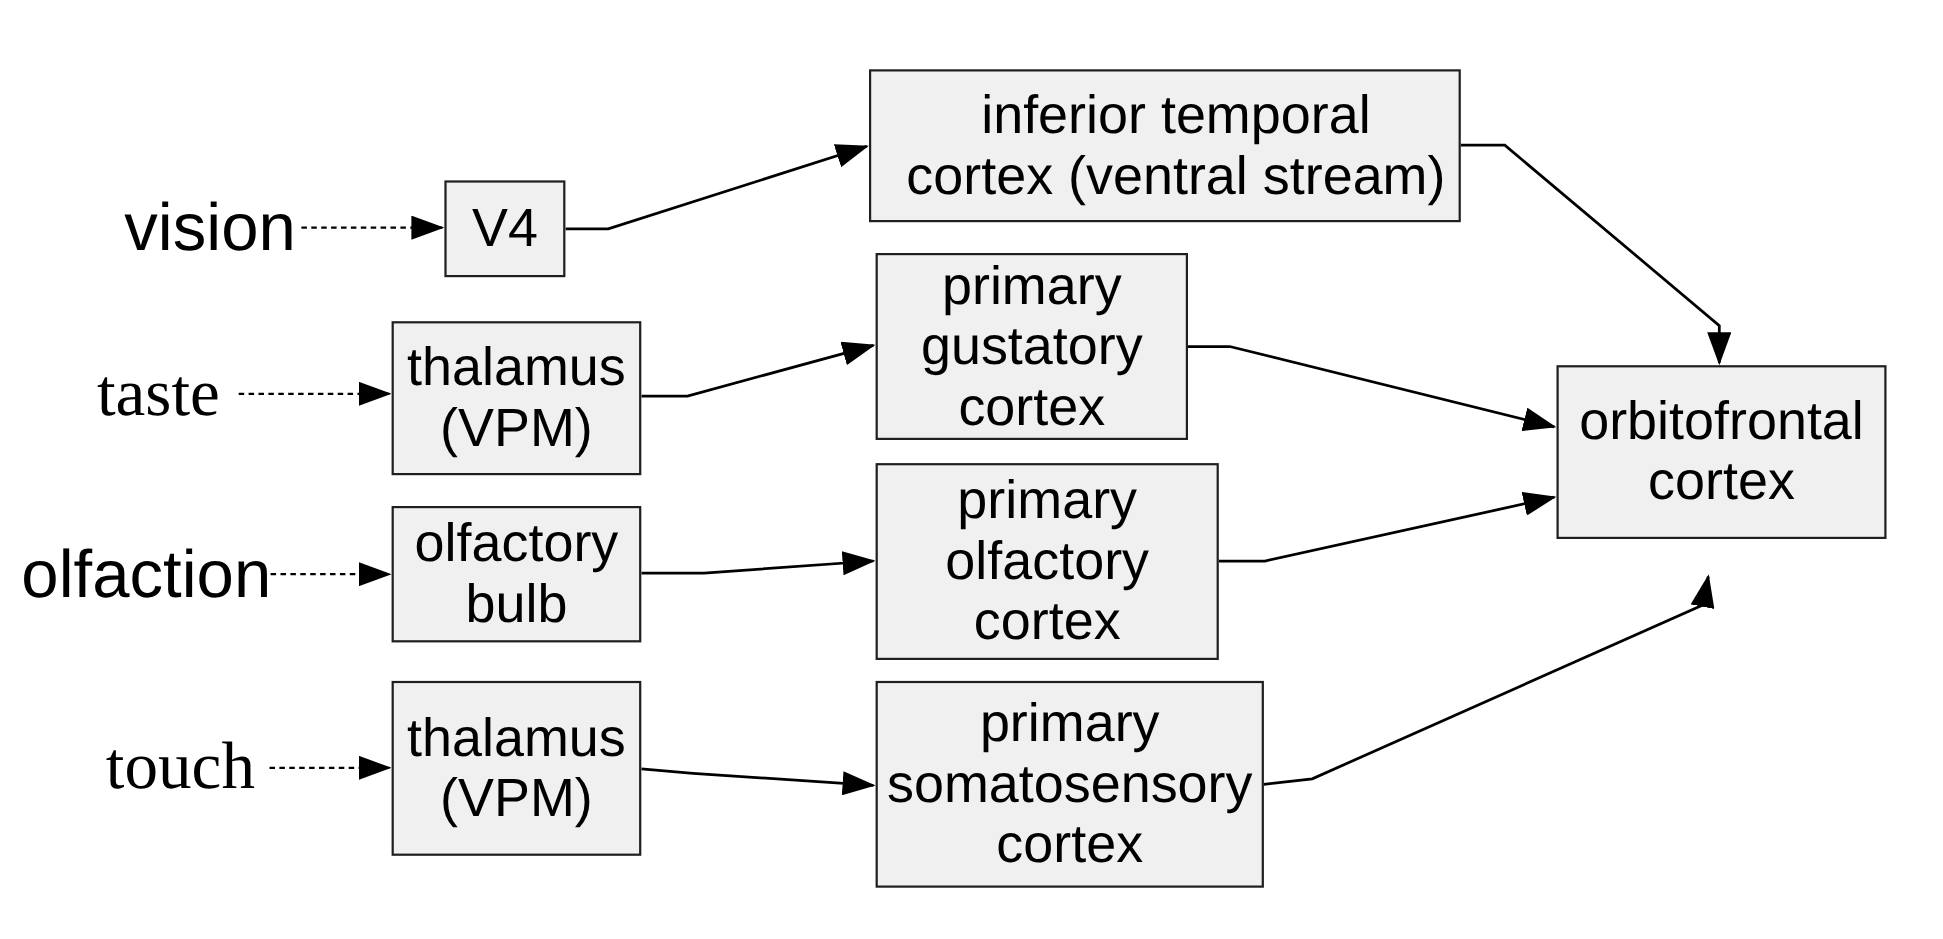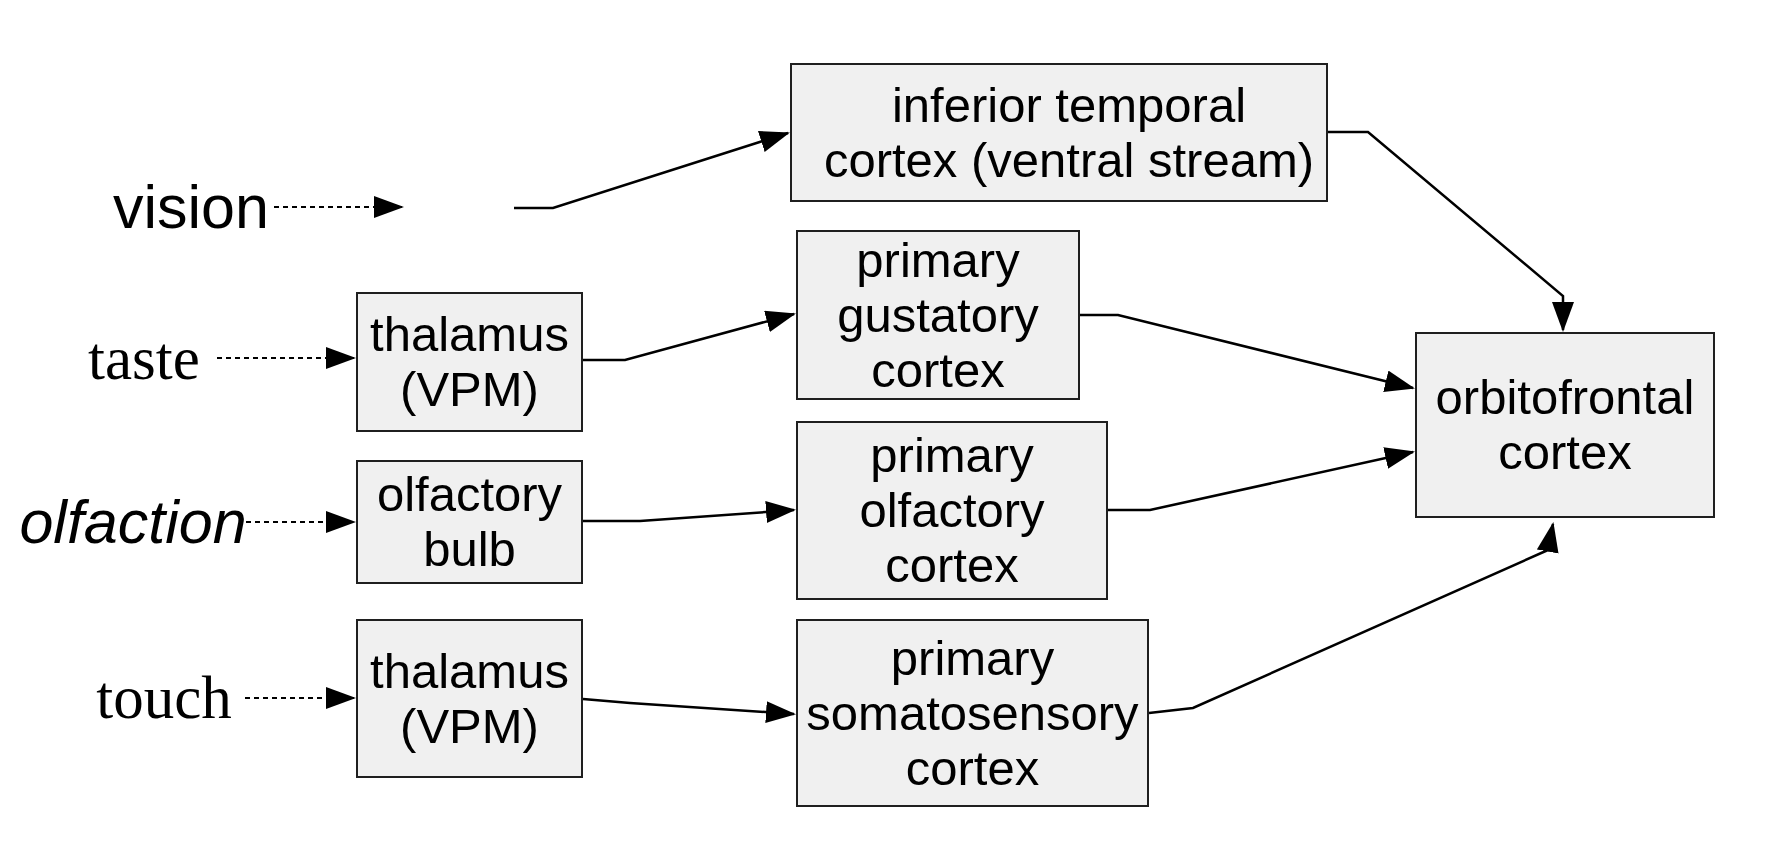--- a/index.html
+++ b/index.html
@@ -83,23 +83,26 @@
       <polyline points="583,521 640,521 794,510" class="edge solid" marker-end="url(#arrowhead)"></polyline>
       <polyline points="583,699 630,703 794,714" class="edge solid" marker-end="url(#arrowhead)"></polyline>
       <polyline points="1328,132 1368,132 1563,296 1563,330" class="edge solid" marker-end="url(#arrowhead)"></polyline>
       <polyline points="1080,315 1118,315 1413,388" class="edge solid" marker-end="url(#arrowhead)"></polyline>
       <polyline points="1108,510 1150,510 1413,452" class="edge solid" marker-end="url(#arrowhead)"></polyline>
       <polyline points="1149,713 1193,708 1548,550 1553,524" class="edge solid" marker-end="url(#arrowhead)"></polyline>
     </svg>
 
   <span class="sense-label" style="left: 191px; top: 207px;">vision</span>
   <span class="sense-label" style="left: 144px; top: 358px; font-family: Liberation Serif, serif;">taste</span>
-  <span class="sense-label" style="left: 133px; top: 522px; font-style: italic;">olfaction</span>
+  <span class="sense-label" style="left: 133px; top: 522px;">olfaction</span>
   <span class="sense-label" style="left: 164px; top: 697px; font-family: Liberation Serif, serif;">touch</span>
 
+  <div class="node" style="left: 404px; top: 164px; width: 110px; height: 88px;">
+    <span class="node-label">V4</span>
+  </div>
   <div class="node" style="left: 356px; top: 292px; width: 227px; height: 140px;">
     <span class="node-label">thalamus
 (VPM)</span>
   </div>
   <div class="node" style="left: 356px; top: 460px; width: 227px; height: 124px;">
     <span class="node-label">olfactory
 bulb</span>
   </div>
   <div class="node" style="left: 356px; top: 619px; width: 227px; height: 159px;">
     <span class="node-label">thalamus
@@ -117,18 +120,18 @@
   <div class="node" style="left: 796px; top: 421px; width: 312px; height: 179px;">
     <span class="node-label">primary
 olfactory
 cortex</span>
   </div>
   <div class="node" style="left: 796px; top: 619px; width: 353px; height: 188px;">
     <span class="node-label">primary
 somatosensory
 cortex</span>
   </div>
-  <div class="node" style="left: 1415px; top: 332px; width: 300px; height: 186px;">
+  <div class="node" style="left: 1415px; top: 332px; width: 300px; height: 158px;">
     <span class="node-label">orbitofrontal
 cortex</span>
   </div>
 
 </div>
 
 </body></html>

